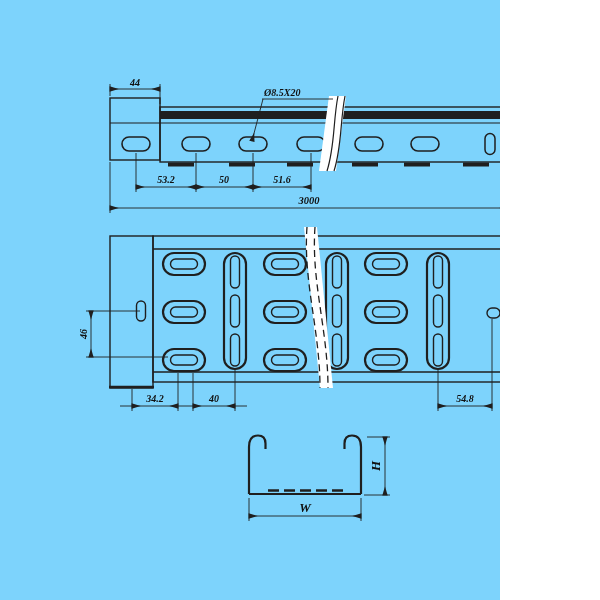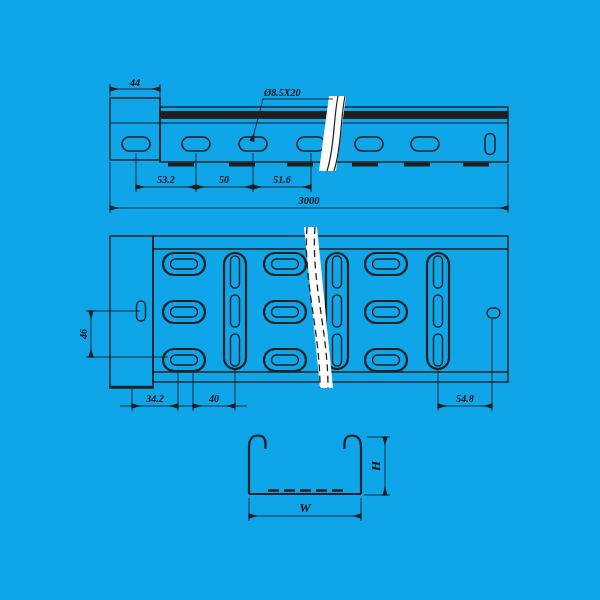--- a/index.html
+++ b/index.html
@@ -1,16 +1,16 @@
 <!DOCTYPE html>
 <html><head>
 <meta charset="utf-8">
 <style>
   html,body{margin:0;padding:0;background:#ffffff;}
-  .canvas{position:relative;width:600px;height:600px;background:#0ea5e9;overflow:hidden;
+  .canvas{position:relative;width:500px;height:600px;background:#7dd3fc;overflow:hidden;
           font-family:"Liberation Serif", serif;}
   svg{position:absolute;left:0;top:0;}
   text.dim{font:italic 700 10px "Liberation Serif", serif;fill:#111;}
   text.dim-big{font:italic 700 10.5px "Liberation Serif", serif;fill:#111;}
   text.sym{font:italic 700 13px "Liberation Serif", serif;fill:#111;}
 </style>
 </head>
 <body>
 
 <div class="canvas">

